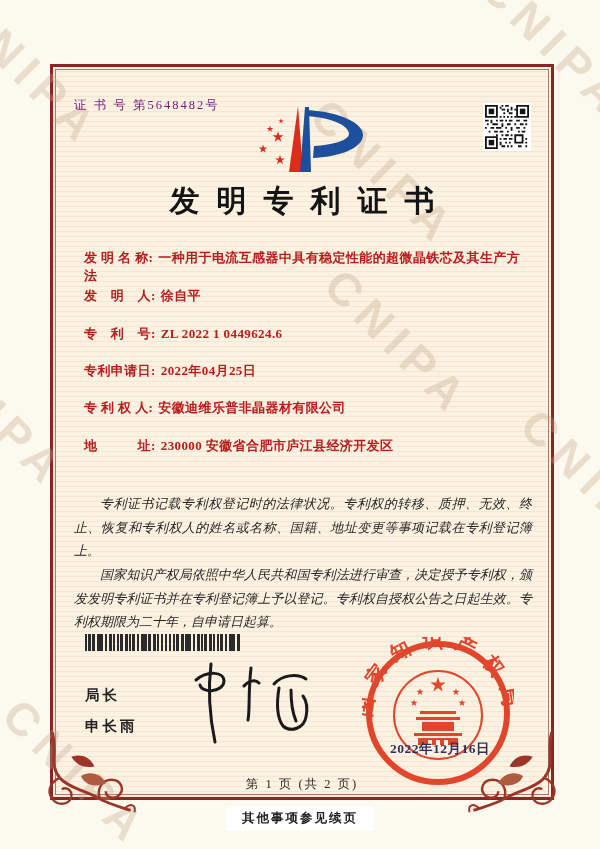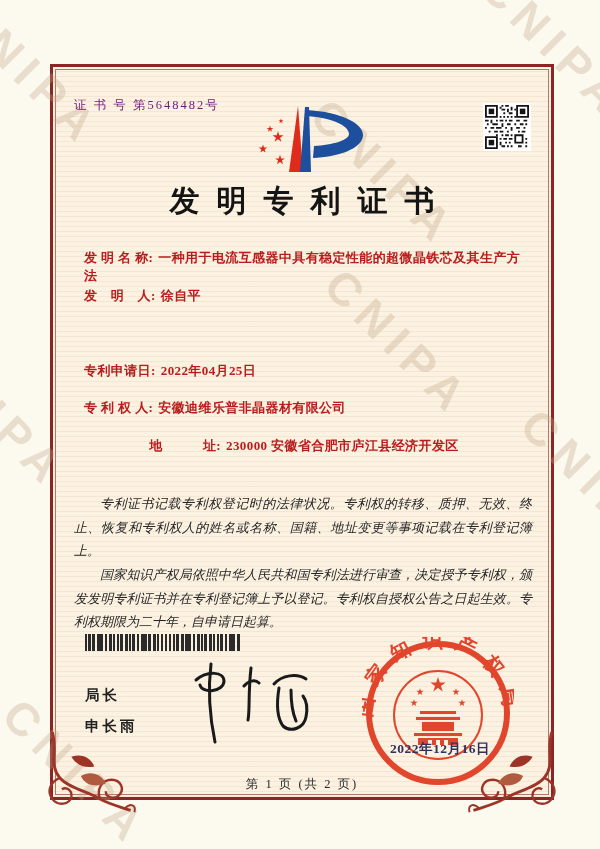--- a/index.html
+++ b/index.html
@@ -154,27 +154,30 @@
   </svg>
 
   <div class="abs title">发明专利证书</div>
 
   <div class="abs row" style="top:249px;">
     <span class="lbl">发 明 名 称:</span><span class="val">一种用于电流互感器中具有稳定性能的超微晶铁芯及其生产方法</span>
   </div>
   <div class="abs row" style="top:287px;">
     <span class="lbl">发　明　人:</span><span class="val">徐自平</span>
   </div>
+  <div class="abs row" style="top:325px;">
+    <span class="lbl">专　利　号:</span><span class="val">ZL 2022 1 0449624.6</span>
+  </div>
   <div class="abs row" style="top:362px;">
     <span class="lbl">专利申请日:</span><span class="val">2022年04月25日</span>
   </div>
   <div class="abs row" style="top:399px;">
     <span class="lbl">专 利 权 人:</span><span class="val">安徽迪维乐普非晶器材有限公司</span>
   </div>
-  <div class="abs row" style="top:437px;text-align:center;">
+  <div class="abs row" style="top:437px;">
     <span class="lbl">地　　　址:</span><span class="val">230000 安徽省合肥市庐江县经济开发区</span>
   </div>
 
   <div class="abs body-text">
     <p>专利证书记载专利权登记时的法律状况。专利权的转移、质押、无效、终止、恢复和专利权人的姓名或名称、国籍、地址变更等事项记载在专利登记簿上。</p>
     <p>国家知识产权局依照中华人民共和国专利法进行审查，决定授予专利权，颁发发明专利证书并在专利登记簿上予以登记。专利权自授权公告之日起生效。专利权期限为二十年，自申请日起算。</p>
   </div>
 
   <div class="abs barcode"></div>
 
@@ -223,14 +226,17 @@
     </g>
     <defs>
       <polygon id="sealStar" points="0,-7 1.59,-2.18 6.66,-2.16 2.57,0.83 4.11,5.66 0,2.7 -4.11,5.66 -2.57,0.83 -6.66,-2.16 -1.59,-2.18"></polygon>
     </defs>
   </svg>
 
   <div class="abs seal-date">2022年12月16日</div>
 
   <div class="abs page-info">第 1 页 (共 2 页)</div>
 
+  <div class="abs footer-note">
+    <span>其他事项参见续页</span>
+  </div>
 
 </div>
 
 </body></html>

